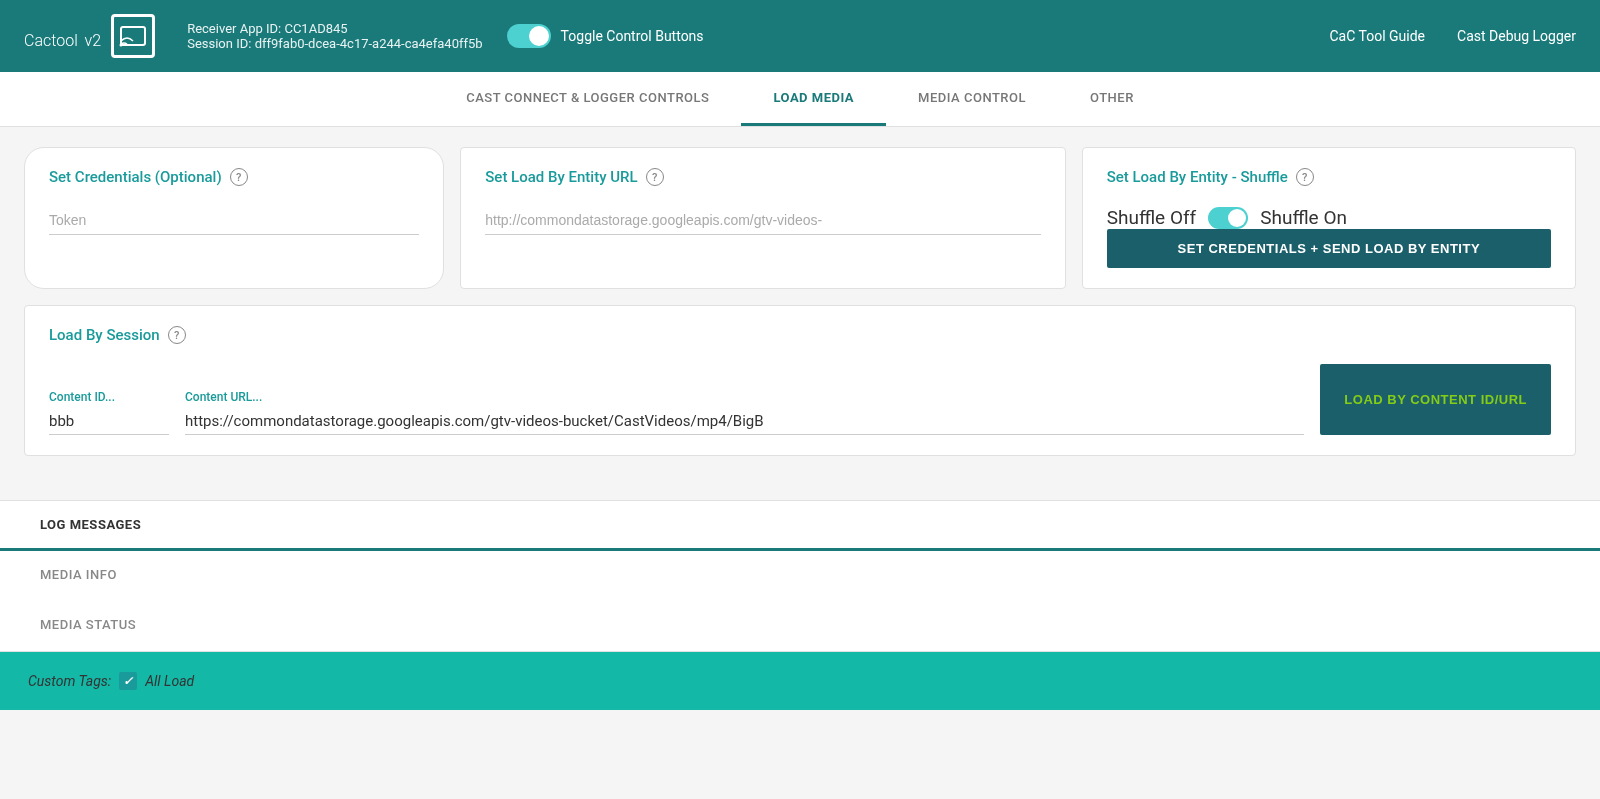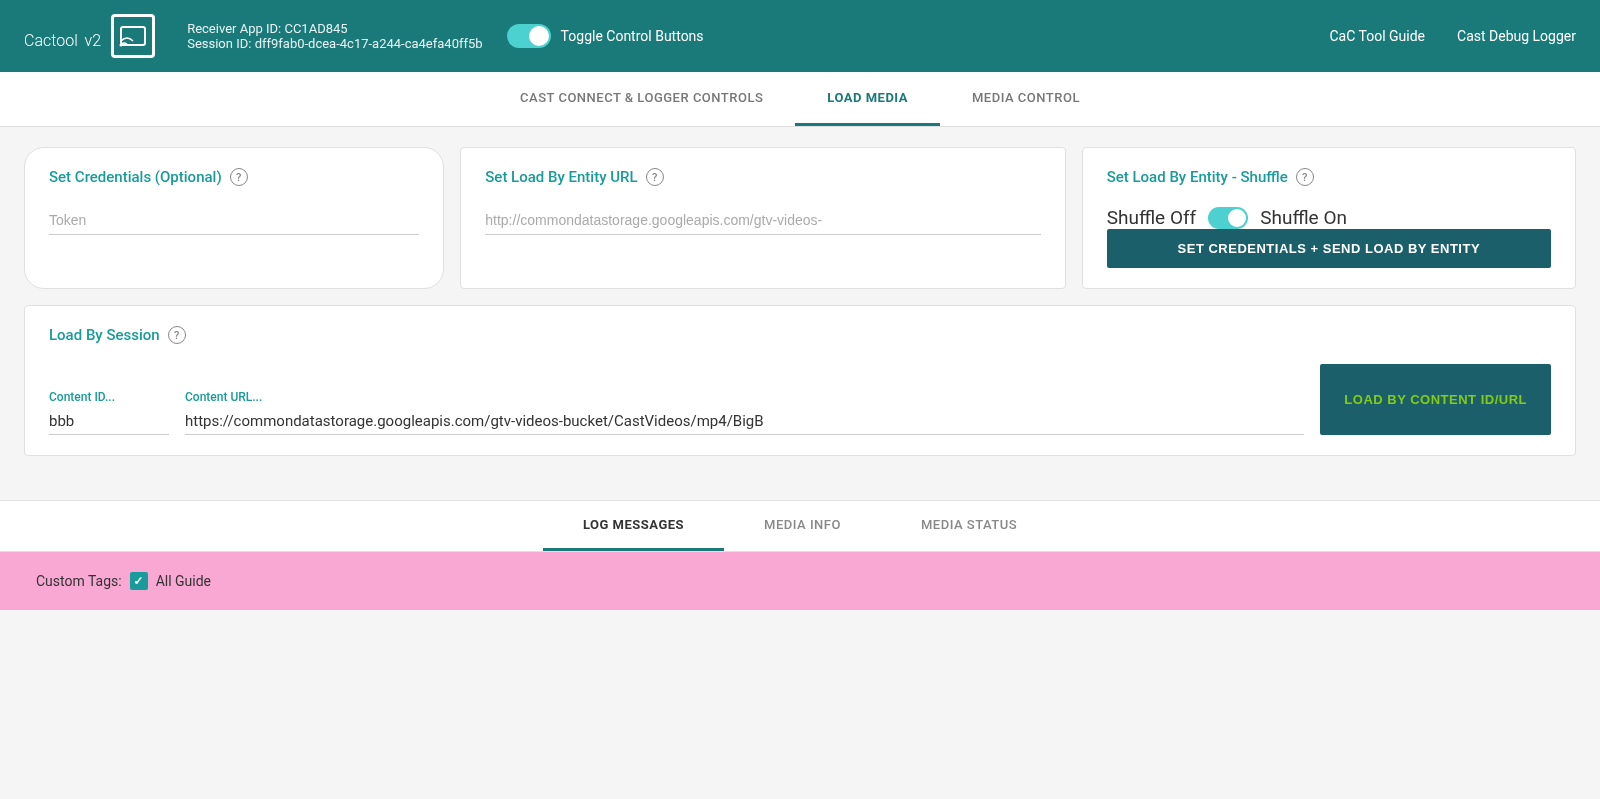--- a/index.html
+++ b/index.html
@@ -257,41 +257,43 @@
     }
 
     
     .bottom-section {
       background: white;
       border-top: 1px solid #e0e0e0;
       margin-top: 4px;
     }
     .bottom-tabs {
       display: flex;
-      justify-content: center;
+      justify-content: flex-start;
       border-bottom: 1px solid #e0e0e0;
+      flex-direction: column;
     }
     .bottom-tab {
       padding: 16px 40px;
       font-size: 13px;
       letter-spacing: 0.5px;
       color: #888;
       cursor: pointer;
       border-bottom: 3px solid transparent;
       text-transform: uppercase;
       font-weight: 500;
     }
     .bottom-tab.active {
       color: #333;
       border-bottom: 3px solid #1a7a7a;
       font-weight: 700;
     }
     .bottom-content {
-      padding: 20px 36px;
-      background: #f9a8d4;
+      padding: 20px 28px;
+      background: #14b8a6;
+      font-style: italic;
     }
     .custom-tags-row {
       display: flex;
       align-items: center;
       gap: 8px;
       font-size: 14px;
     }
     .checkbox-teal {
       width: 18px;
       height: 18px;
@@ -344,20 +346,21 @@
   <nav class="header-nav">
     <a href="#">CaC Tool Guide</a>
     <a href="#">Cast Debug Logger</a>
   </nav>
 </header>
 
 <div class="tabs-container">
   <div class="tab">CAST CONNECT &amp; LOGGER CONTROLS</div>
   <div class="tab active">LOAD MEDIA</div>
   <div class="tab">MEDIA CONTROL</div>
+  <div class="tab">OTHER</div>
 </div>
 
 <div class="main-content">
 
   <div class="cards-row">
 
     <div class="card card-credentials">
       <div class="card-title">
         <span>Set Credentials (Optional)</span>
         <span class="help-icon">?</span>
@@ -411,16 +414,16 @@
 <div class="bottom-section">
   <div class="bottom-tabs">
     <div class="bottom-tab active">LOG MESSAGES</div>
     <div class="bottom-tab">MEDIA INFO</div>
     <div class="bottom-tab">MEDIA STATUS</div>
   </div>
   <div class="bottom-content">
     <div class="custom-tags-row">
       <span>Custom Tags:</span>
       <div class="checkbox-teal"></div>
-      <span>All Guide</span>
+      <span>All Load</span>
     </div>
   </div>
 </div>
 
 </body></html>

